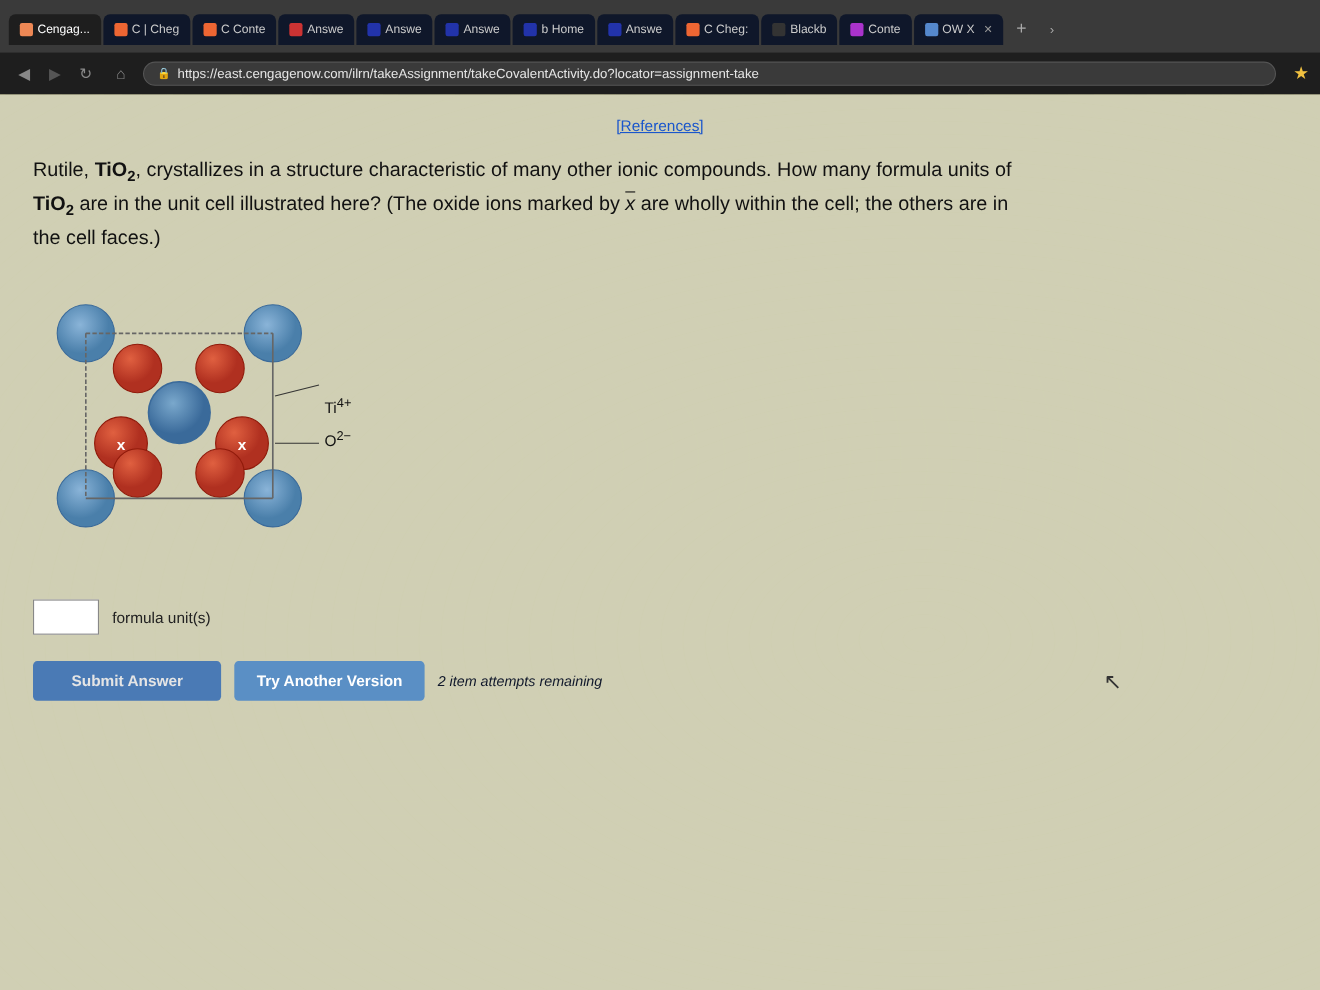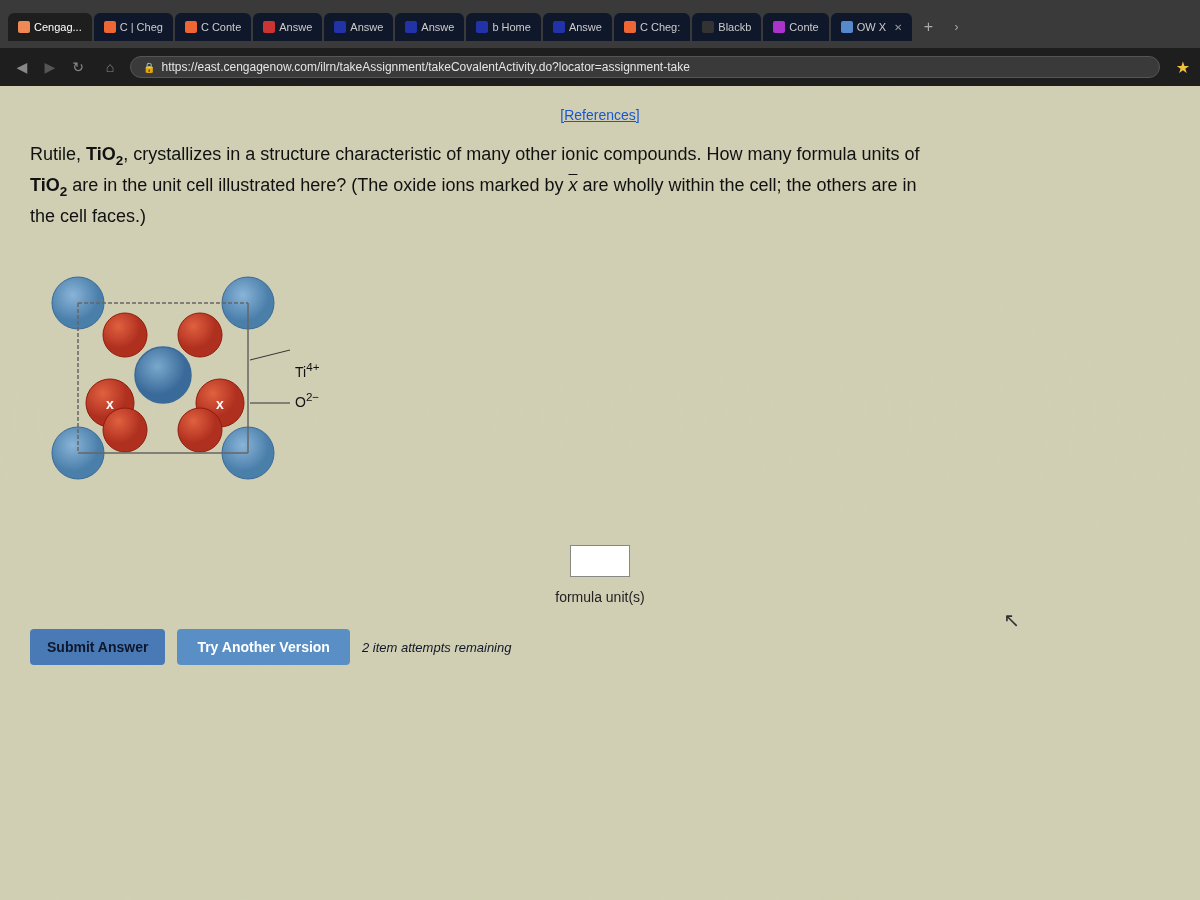--- a/index.html
+++ b/index.html
@@ -219,21 +219,20 @@
       width: 280px;
       height: 260px;
     }
 
     
     .answer-area {
       display: flex;
       align-items: center;
       gap: 12px;
       margin-bottom: 24px;
-      flex-direction: column;
     }
 
     .answer-input {
       width: 60px;
       height: 32px;
       border: 1px solid #888;
       background: white;
       padding: 4px 8px;
       font-size: 14px;
     }
@@ -246,23 +245,23 @@
     
     .button-row {
       display: flex;
       align-items: center;
       gap: 12px;
       margin-top: 10px;
     }
 
     .btn-submit {
       background: #4a7ab5;
-      color: #0f172a;
+      color: #e5e5e5;
       border: none;
-      padding: 10px 17px;
+      padding: 10px 35px;
       font-size: 14px;
       font-weight: bold;
       cursor: pointer;
       border-radius: 4px;
     }
 
     .btn-try-another {
       background: #5a8fc5;
       color: white;
       border: none;

